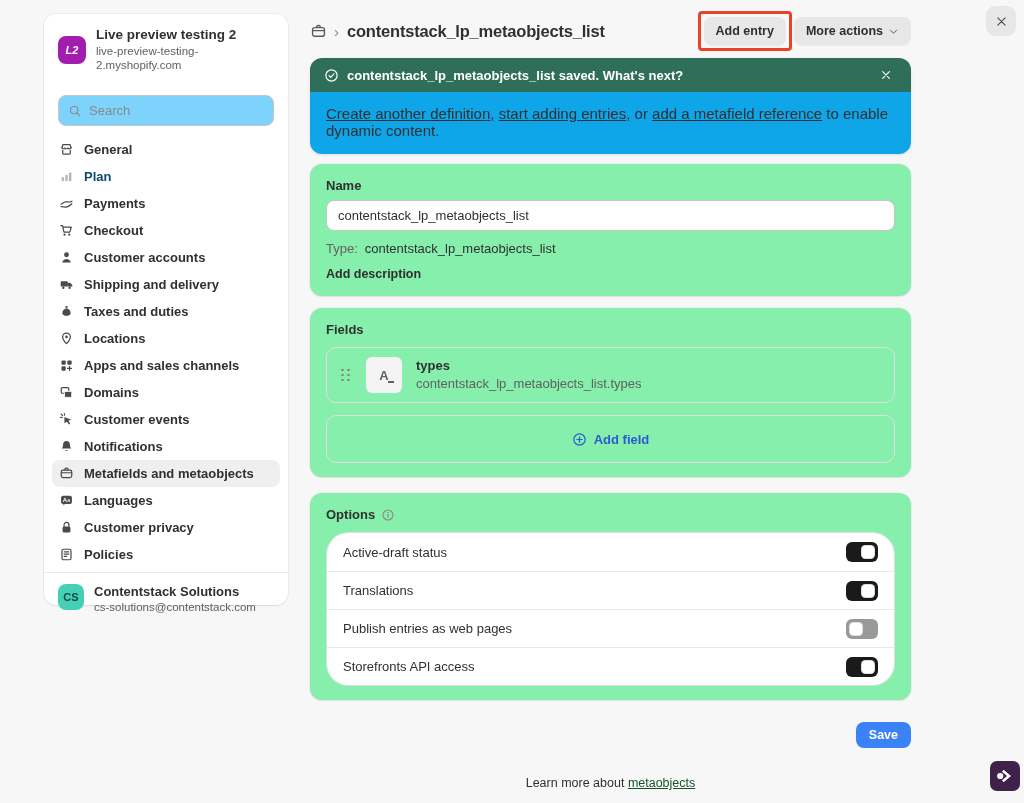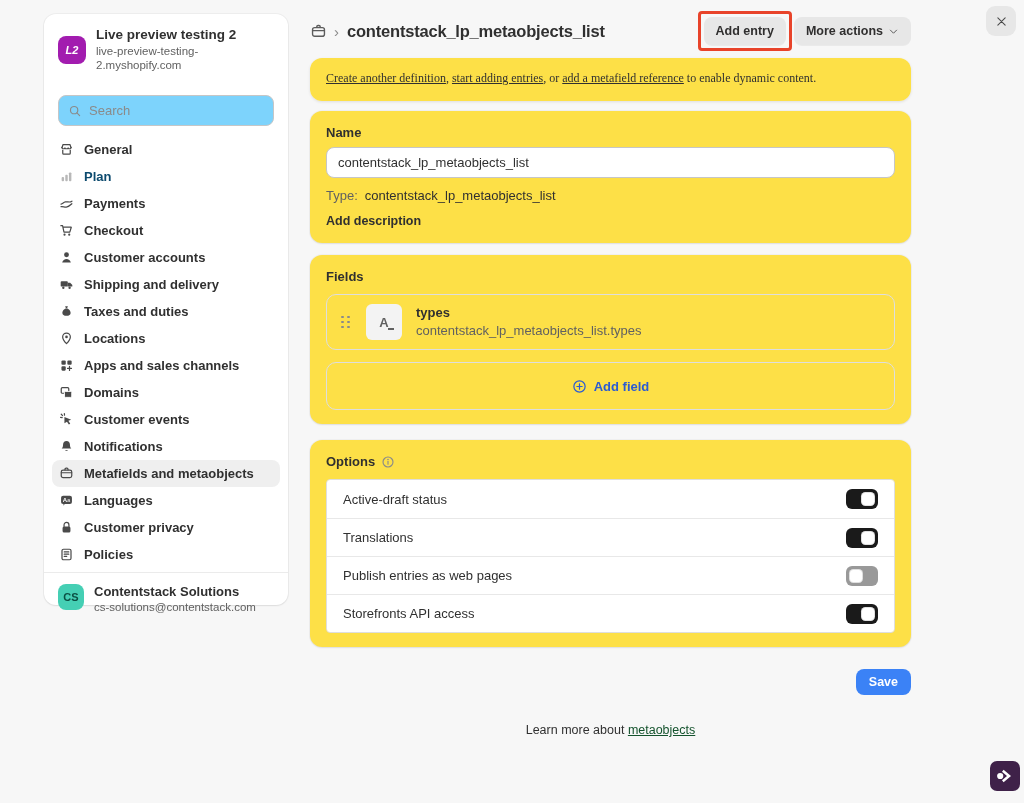--- a/index.html
+++ b/index.html
@@ -66,25 +66,25 @@
                 background:#e7e7e7; border:none; border-radius:9px; cursor:pointer;
                 display:flex; align-items:center; justify-content:center; color:#4a4a4a; }
 
   
   .banner { border-radius:12px; overflow:hidden; box-shadow:0 1px 3px rgba(0,0,0,.1); margin-bottom:10px; }
   .banner-head { background:#2f6e58; color:#fff; display:flex; align-items:center; gap:8px;
                  height:34px; padding:0 14px; }
   .banner-title { font-size:13px; font-weight:700; }
   .banner-close { margin-left:auto; background:none; border:none; color:#fff; cursor:pointer;
                   width:22px; height:22px; display:flex; align-items:center; justify-content:center; }
-  .banner-body { background:#fde047; padding:13px 16px 15px; font-size:12px; color:#303030;font-family:Liberation Serif, serif; }
+  .banner-body { background:#0ea5e9; padding:13px 16px 15px; font-size:15px; color:#303030; }
   .banner-body a { color:#303030; text-decoration:underline; cursor:pointer; }
 
   
-  .card { background:#fde047; border-radius:12px; padding:14px 16px;
+  .card { background:#86efac; border-radius:12px; padding:14px 16px;
           box-shadow:0 1px 2px rgba(0,0,0,.07), 0 0 0 1px rgba(0,0,0,.03); }
   .card-label { font-size:13px; font-weight:700; }
   .name-card { margin-bottom:12px; }
   .name-input { margin-top:7px; width:100%; height:31px; border:1px solid #c6c6c6; border-radius:8px;
                 padding:0 11px; font-size:13px; font-family:inherit; color:#303030; }
   .type-line { margin-top:10px; font-size:13px; }
   .type-label { color:#616161; margin-right:7px; }
   .add-desc { margin-top:11px; font-size:12.5px; font-weight:600; color:#303030; cursor:pointer; display:inline-block; }
 
   .fields-card { margin-bottom:16px; }
@@ -98,21 +98,21 @@
   .ftype-box::after { content:""; position:absolute; right:8px; bottom:10px; width:6px; height:1.6px; background:#616161; }
   .field-name { font-size:13px; font-weight:700; line-height:16px; }
   .field-key { font-size:13px; color:#616161; line-height:16px; margin-top:2px; }
   .add-field { margin-top:12px; border:1px solid #dedede; border-radius:10px; height:48px;
                display:flex; align-items:center; justify-content:center; gap:7px; cursor:pointer;
                color:#2a5bd3; font-size:13px; font-weight:700; }
 
   .options-card { margin-bottom:22px; }
   .options-head { display:flex; align-items:center; gap:6px; }
   .info-icon { width:14px; height:14px; color:#8a8a8a; cursor:pointer; }
-  .options-box { margin-top:10px; border:1px solid #dedede; border-radius:4px; overflow:hidden; }
+  .options-box { margin-top:10px; border:1px solid #dedede; border-radius:22px; overflow:hidden; }
   .opt-row { display:flex; align-items:center; height:38px; padding:0 16px; background:#fff; }
   .opt-row + .opt-row { border-top:1px solid #e8e8e8; }
   .opt-label { font-size:13px; }
   .toggle { margin-left:auto; width:32px; height:20px; border-radius:6px; background:#999; position:relative; cursor:pointer; }
   .toggle .knob { position:absolute; top:3px; left:3px; width:14px; height:14px; background:#fff;
                   border-radius:4.5px; box-shadow:inset 0 0 0 1px rgba(0,0,0,.12); }
   .toggle.on { background:#1a1a1a; }
   .toggle.on .knob { left:auto; right:3px; }
 
   .save-row { display:flex; justify-content:flex-end; }
@@ -346,20 +346,36 @@
         <span class="chev-down">
           <svg viewBox="0 0 16 16">
               <path d="M3.5 6 8 10.5 12.5 6" class="st" stroke-width="1.6"></path>
             </svg>
         </span>
       </button>
     </div>
   </div>
 
   <div class="banner">
+    <div class="banner-head">
+      <span>
+        <svg width="15" height="15" viewBox="0 0 16 16">
+            <circle cx="8" cy="8" r="6" fill="none" stroke="#fff" stroke-width="1.3"></circle>
+            <path d="M5.4 8.2 7.2 10l3.4-3.7" fill="none" stroke="#fff" stroke-width="1.3" stroke-linecap="round" stroke-linejoin="round"></path>
+          </svg>
+      </span>
+      <span class="banner-title">contentstack_lp_metaobjects_list saved. What's next?</span>
+      <button class="banner-close">
+        <span>
+          <svg width="12" height="12" viewBox="0 0 16 16">
+              <path d="M3.5 3.5 12.5 12.5M12.5 3.5 3.5 12.5" fill="none" stroke="#fff" stroke-width="1.5" stroke-linecap="round"></path>
+            </svg>
+        </span>
+      </button>
+    </div>
     <div class="banner-body">
       <a>Create another definition</a><span>, </span><a>start adding entries</a><span>, or </span><a>add a metafield reference</a><span> to enable dynamic content.</span>
     </div>
   </div>
 
   <div class="card name-card">
     <div class="card-label">Name</div>
     <input class="name-input" type="text" value="contentstack_lp_metaobjects_list" style="">
     <div class="type-line">
       <span class="type-label">Type:</span><span>contentstack_lp_metaobjects_list</span>

